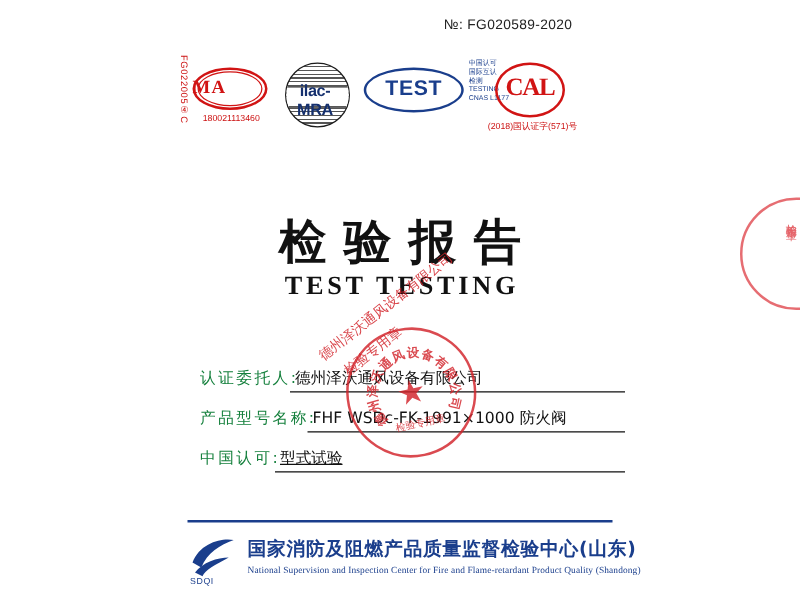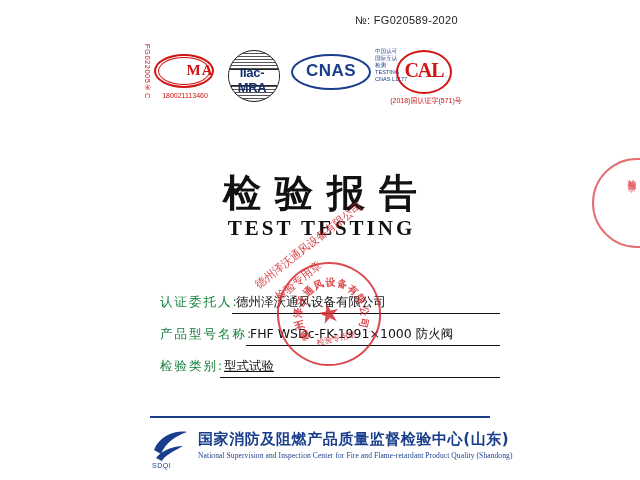--- a/index.html
+++ b/index.html
@@ -78,27 +78,25 @@
     left: 4px; top: 11px;
     width: 52px; height: 28px;
     border: 1px solid #d11414;
     border-radius: 50%;
     box-sizing: border-box;
   }
   .ma-text {
     position: absolute;
     left: 0; top: 16px;
     width: 60px;
-    text-align: center;
     font-size: 15px;
     font-weight: bold;
     color: #d11414;
     letter-spacing: 1px;
     font-family: "Liberation Serif", serif;
-    padding-left: 16px;
   }
   .ma-num {
     position: absolute;
     left: -2px; top: 46px;
     width: 66px;
     text-align: center;
     font-size: 7px;
     color: #cc1111;
     white-space: nowrap;
   }
@@ -431,21 +429,21 @@
 
     <div class="mark mark-ilac">
       <div class="ilac-circ">
         <div class="ilac-band"></div>
       </div>
       <div class="ilac-text">ilac-MRA</div>
     </div>
 
     <div class="mark mark-cnas">
       <div class="cnas-ring"></div>
-      <div class="cnas-text">CNAS</div>
+      <div class="cnas-text">TEST</div>
       <div class="cnas-side" style="white-space:pre;">中国认可
 国际互认
 检测
 TESTING
 CNAS L1177</div>
     </div>
 
     <div class="mark mark-cal">
       <div class="cal-oval"></div>
       <div class="cal-text">CAL</div>
@@ -461,21 +459,21 @@
       <div class="field-label">认证委托人:</div>
       <div class="field-value">德州泽沃通风设备有限公司</div>
       <div class="field-line"></div>
     </div>
     <div class="field-row">
       <div class="field-label">产品型号名称:</div>
       <div class="field-value" style="left:90px;">FHF WSDc-FK-1991×1000 防火阀</div>
       <div class="field-line" style="left:86px;width:254px;"></div>
     </div>
     <div class="field-row">
-      <div class="field-label">检验类别:</div>
+      <div class="field-label">中国认可:</div>
       <div class="field-value" style="left:64px;text-decoration:underline;">型式试验</div>
       <div class="field-line" style="left:60px;width:280px;"></div>
     </div>
   </div>
 
   <div class="seal">
     <div class="seal-star">★</div>
     <div class="seal-bottom">检验专用章</div>
   <div class="seal-arc-text">
         <span style="transform: rotate(-115deg) translate(-50%, -40px);">德</span>

